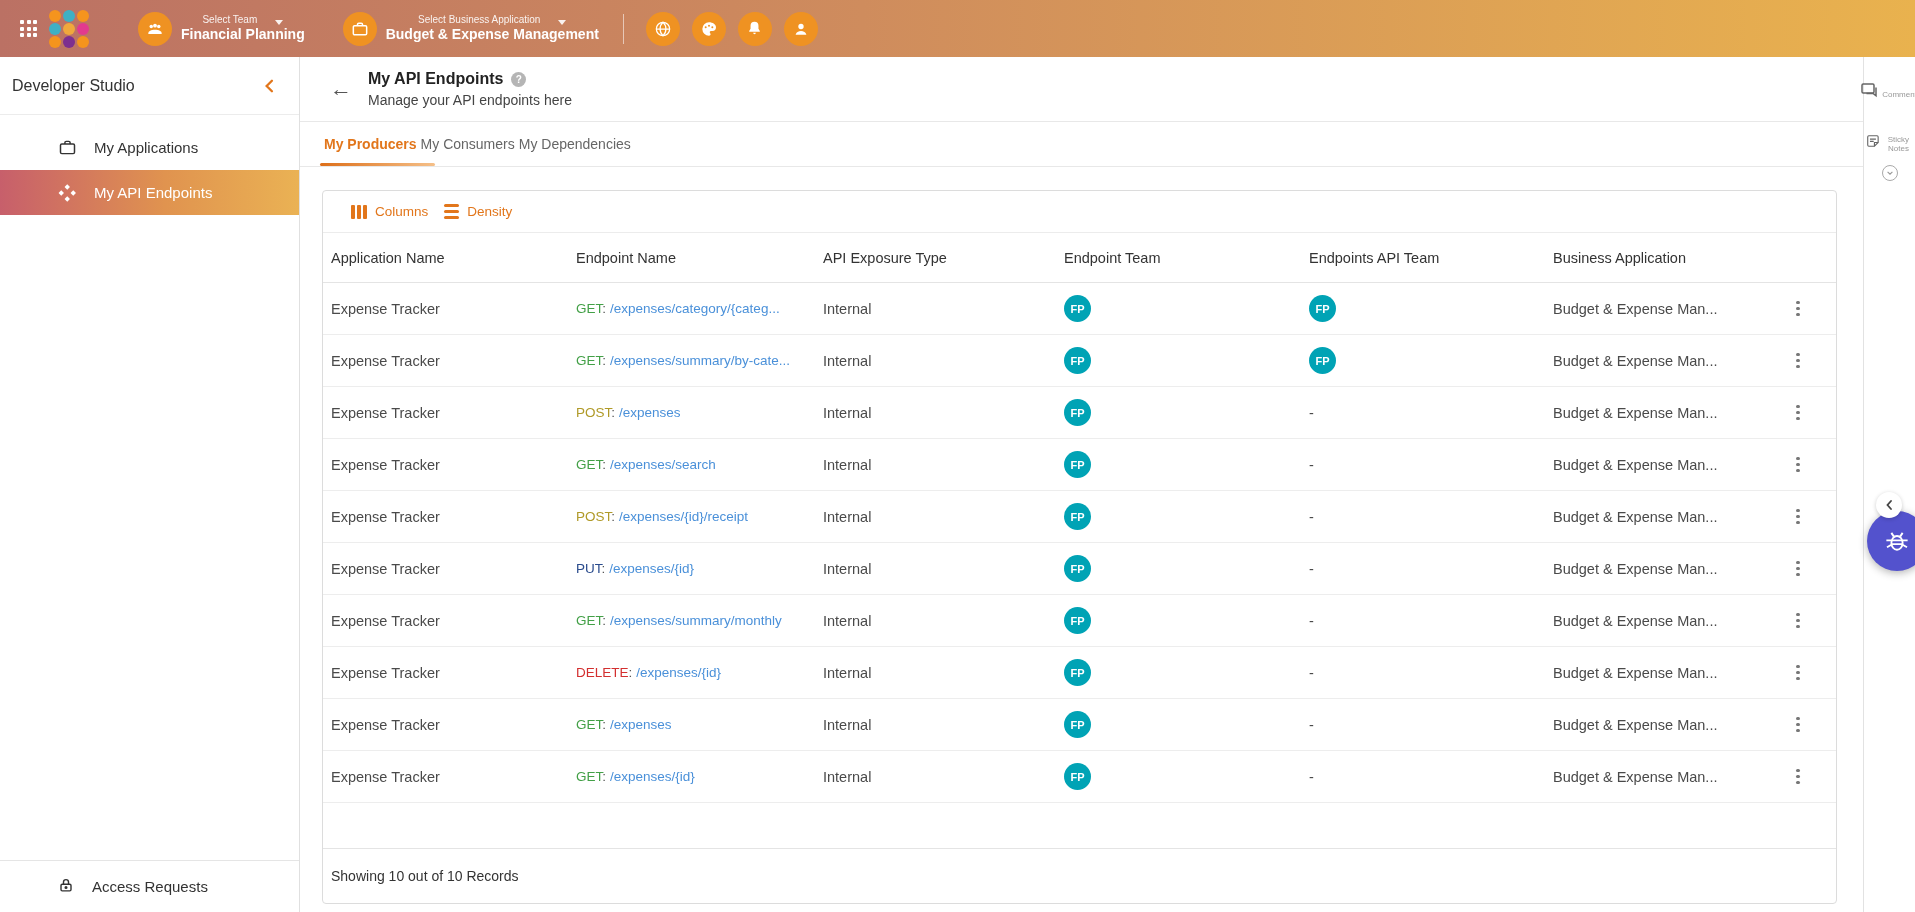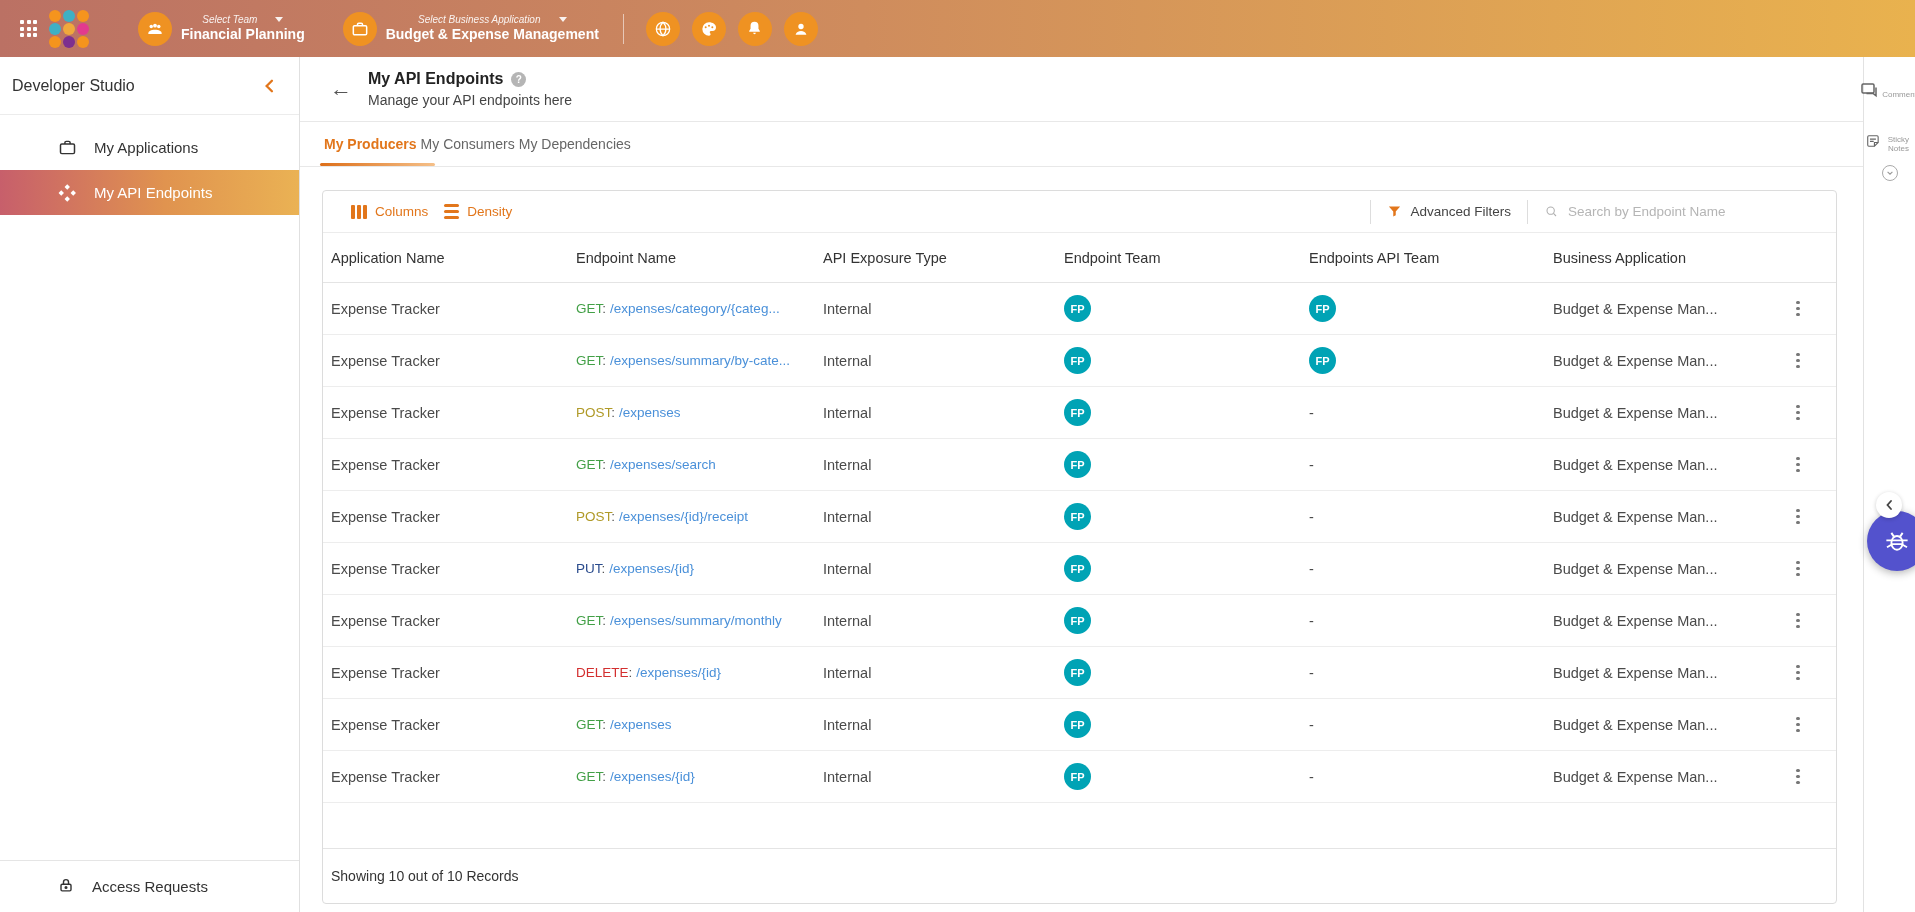--- a/index.html
+++ b/index.html
@@ -10,21 +10,21 @@
   .topbar { height:57px; display:flex; align-items:center; padding:0 14px;
     background:linear-gradient(90deg,#bb7164 0%,#cf8c5d 45%,#e9b24e 100%); }
   .launcher { display:grid; grid-template-columns:repeat(3,4px); grid-gap:2.5px; margin:0 12px 0 6px; cursor:pointer; }
   .launcher span { width:4px; height:4px; background:#fff; border-radius:1px; }
   .logo { display:grid; grid-template-columns:repeat(3,13px); grid-gap:1px; margin-right:10px; }
   .logo span { width:12px; height:12px; border-radius:50%; }
   .selector { display:flex; align-items:center; gap:9px; color:#fff; margin-left:38px; cursor:pointer; }
   .selector:first-of-type { margin-left:auto; }
   .sel-icon { width:34px; height:34px; border-radius:50%; background:#ef9222;
     display:flex; align-items:center; justify-content:center; flex:0 0 auto; }
-  .sel-label { font-size:10px; opacity:.9; display:flex; align-items:center; gap:18px; justify-content:center;font-style:italic; }
+  .sel-label { font-size:10px; opacity:.9; display:flex; align-items:flex-end; gap:18px; justify-content:center; }
   .caret { width:0; height:0; border-left:4px solid transparent; border-right:4px solid transparent; border-top:5px solid #fff; }
   .sel-value { font-size:14px; font-weight:bold; margin-top:2px; text-align:center; }
   .topbar-divider { width:1px; height:30px; background:rgba(255,255,255,.55); margin:0 10px 0 24px; }
   .icon-btn { width:34px; height:34px; border-radius:50%; background:#ef9222; margin-left:12px;
     display:flex; align-items:center; justify-content:center; cursor:pointer; flex:0 0 auto; }
 
   
   .layout { display:flex; height:855px; }
 
   
@@ -270,37 +270,20 @@
           <span>Columns</span>
         </div>
         <div class="tool-btn">
           <span class="dens-icon">
               <i></i>
               <i></i>
               <i></i>
             </span>
           <span>Density</span>
         </div>
-        <div class="toolbar-right">
-          <div class="vdiv"></div>
-          <div class="adv-btn">
-            <svg width="15" height="15" viewBox="0 0 24 24">
-                <path d="M3 4h18l-7 8v6l-4 2v-8z" fill="#e2761b"></path>
-              </svg>
-            <span>Advanced Filters</span>
-          </div>
-          <div class="vdiv"></div>
-          <div class="search-box">
-            <svg width="16" height="16" viewBox="0 0 24 24" fill="none">
-                <circle cx="10" cy="10" r="5.5" stroke="#b0b0b0" stroke-width="1.6"></circle>
-                <path d="M14.2 14.2 18 18" stroke="#b0b0b0" stroke-width="1.6"></path>
-              </svg>
-            <input type="text" placeholder="Search by Endpoint Name" style="">
-          </div>
-        </div>
       </div>
 
       <div class="grid-row thead">
         <div class="cell">Application Name</div>
         <div class="cell">Endpoint Name</div>
         <div class="cell">API Exposure Type</div>
         <div class="cell">Endpoint Team</div>
         <div class="cell">Endpoints API Team</div>
         <div class="cell">Business Application</div>
         <div></div>

